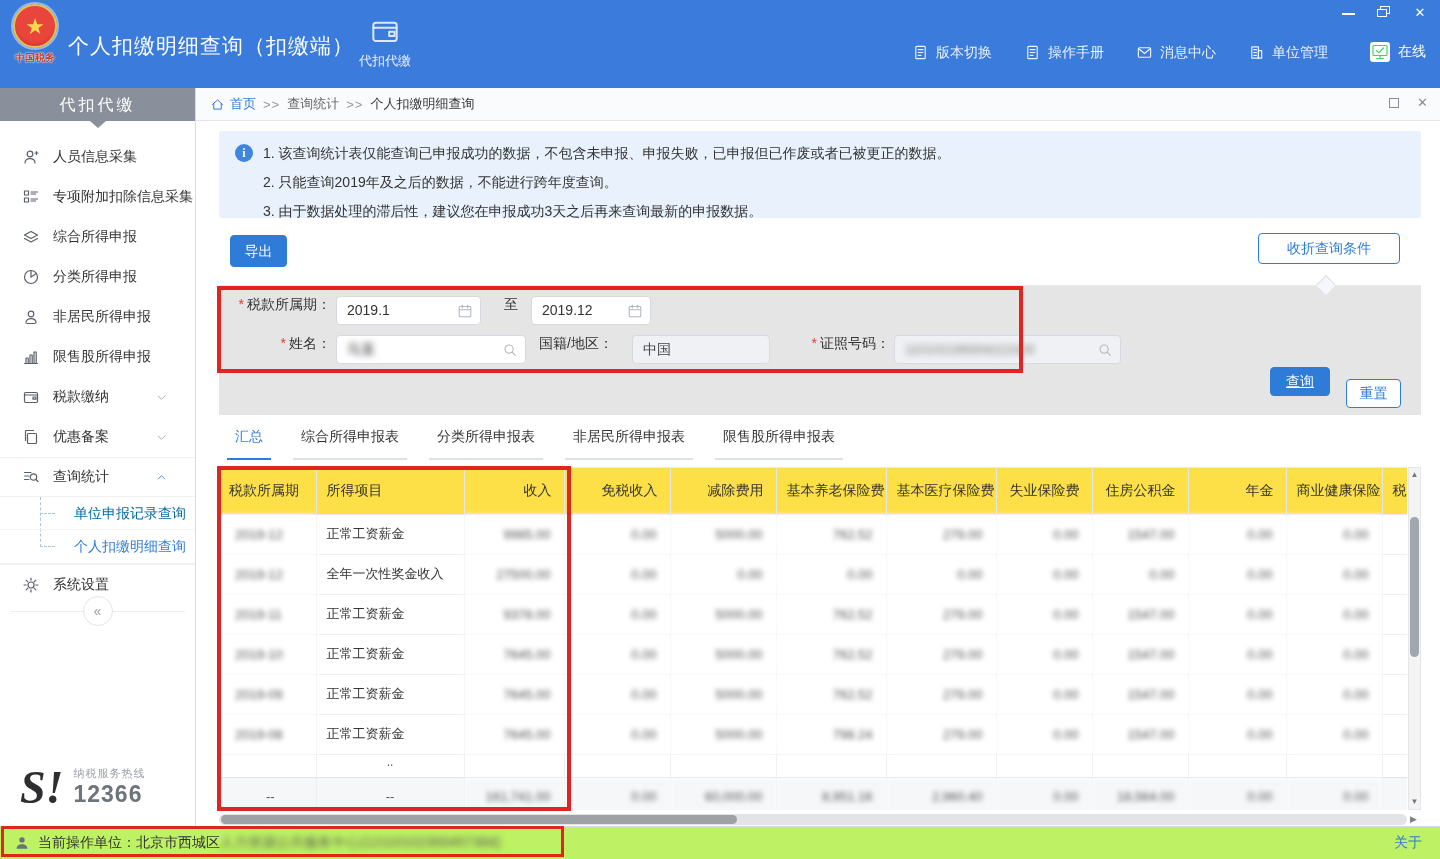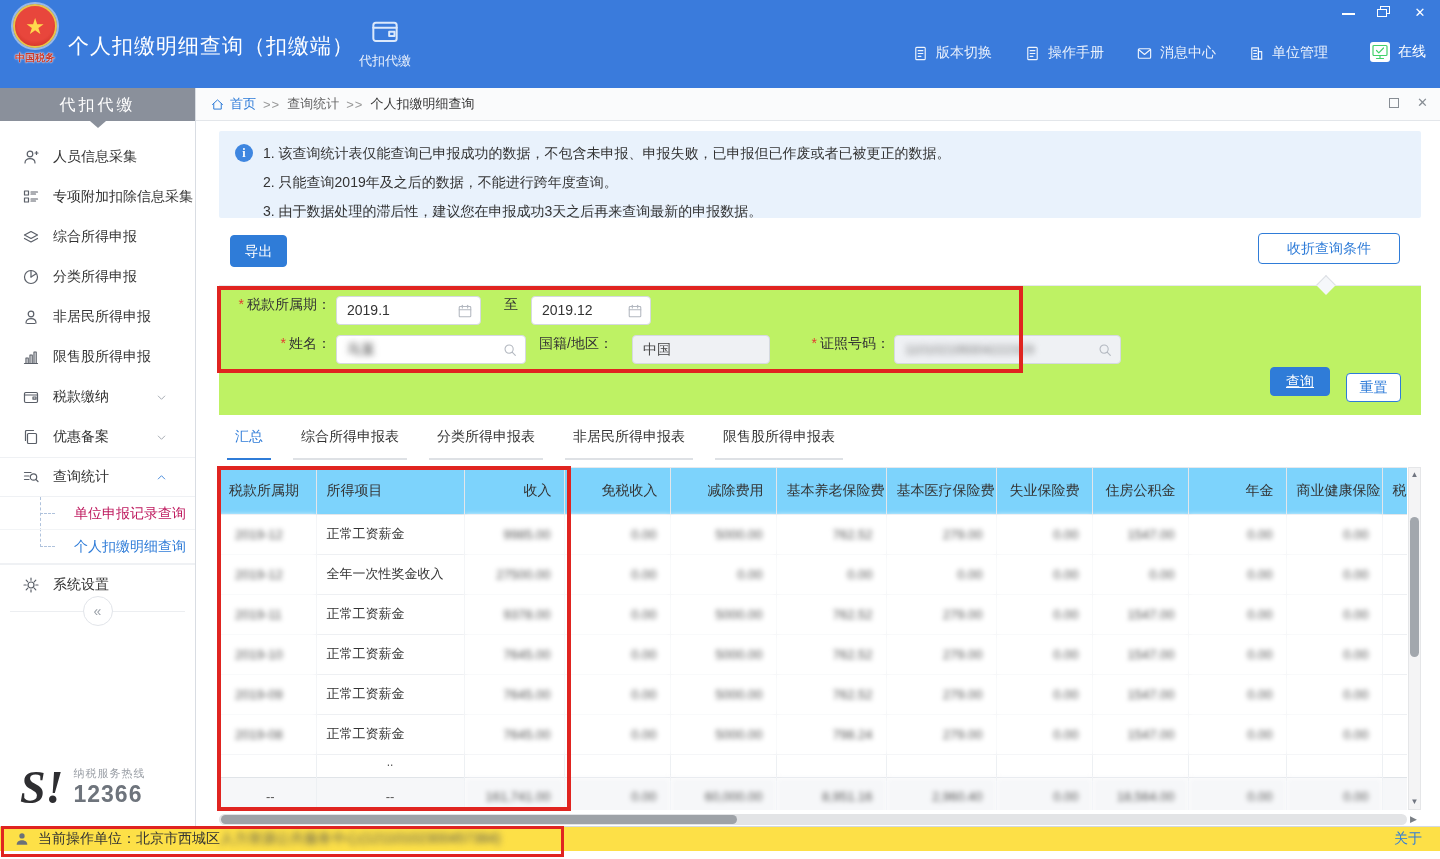--- a/index.html
+++ b/index.html
@@ -17,21 +17,21 @@
   .emblem-circle{width:44px;height:44px;margin:0 auto;border-radius:50%;
     background:radial-gradient(circle at 50% 42%, #E8463C 0 58%, #C3271D 100%);
     border:2px solid #E8C34A;box-shadow:0 0 0 2px rgba(230,235,245,.55);
     color:#FFD84D;font-size:22px;line-height:42px;}
   .emblem-caption{margin-top:3px;font-size:10px;font-weight:bold;color:#C8392B;text-shadow:0 0 2px #fff, 0 0 1px #fff;}
   .app-title{position:absolute;left:68px;top:32px;color:#fff;font-size:21px;letter-spacing:1px;}
   .top-tab{position:absolute;left:345px;top:16px;width:80px;text-align:center;color:#fff;}
   .top-tab .icn{width:30px;height:30px;color:#DCE9FB;}
   .top-tab-label{display:block;margin-top:6px;font-size:13px;color:#EAF1FC;}
   .top-menu{position:absolute;right:112px;top:44px;display:flex;gap:32px;}
-  .tm-item{display:flex;align-items:center;gap:7px;color:#EAF1FC;font-size:14px;cursor:pointer;}
+  .tm-item{display:flex;align-items:flex-start;gap:7px;color:#EAF1FC;font-size:14px;cursor:pointer;}
   .tm-item .icn{width:17px;height:17px;color:rgba(255,255,255,.92);}
   .online{position:absolute;right:14px;top:42px;display:flex;align-items:center;gap:8px;color:#fff;font-size:14px;}
   .online .icn{width:20px;height:20px;color:var(--online);background:#fff;border-radius:3px;padding:1px;}
   .win-controls{position:absolute;right:12px;top:6px;display:flex;gap:22px;color:#fff;}
   .wc{width:16px;height:14px;text-align:center;font-size:13px;line-height:14px;cursor:pointer;}
   .wc-min{border-bottom:2px solid #fff;height:9px;width:13px;}
   .wc-restore{position:relative;width:13px;height:11px;}
   .wc-restore b{position:absolute;right:0;top:0;width:10px;height:8px;border:1.5px solid #fff;}
   .wc-restore i{position:absolute;left:0;bottom:0;width:10px;height:8px;border:1.5px solid #fff;background:var(--header);}
 
@@ -42,21 +42,21 @@
   .side-menu{padding-top:16px;}
   .side-item{display:flex;align-items:center;height:40px;padding:0 14px 0 22px;font-size:14px;color:#333;cursor:pointer;}
   .side-item .icn{width:18px;height:18px;margin-right:13px;color:#5A5F68;flex:none;}
   .side-item .lbl{flex:1;white-space:nowrap;}
   .side-item .chev{width:13px;height:13px;color:#9AA0A8;}
   .side-item.expanded .chev{color:var(--primary);}
   .side-item.sep-top{border-top:1px solid #EFF1F4;}
   .side-item.expanded{border-bottom:1px solid #EFF1F4;}
   .side-sub{position:relative;border-bottom:1px solid #EFF1F4;}
   .side-sub:before{content:'';position:absolute;left:40px;top:0;bottom:16px;border-left:1px dashed #AFC2DC;}
-  .sub-item{position:relative;height:33px;line-height:33px;padding-left:74px;font-size:14px;color:#be185d;cursor:pointer;white-space:nowrap;}
+  .sub-item{position:relative;height:33px;line-height:33px;padding-left:74px;font-size:14px;color:#0369a1;cursor:pointer;white-space:nowrap;}
   .sub-item:first-child{border-bottom:1px solid #F2F4F6;}
   .sub-item:before{content:'';position:absolute;left:40px;top:16px;width:15px;border-top:1px dashed #AFC2DC;}
   .sub-item.active{color:var(--primary);}
   .collapse-row{position:absolute;left:0;top:508px;width:100%;height:30px;}
   .collapse-row:before{content:'';position:absolute;left:10px;right:10px;top:15px;border-top:1px solid #ECEEF1;}
   .collapse-btn{position:absolute;left:50%;top:0;margin-left:-15px;width:30px;height:30px;border-radius:50%;
     background:#fff;border:1px solid #E2E5EA;color:#9AA0A8;font-size:14px;text-align:center;line-height:28px;cursor:pointer;}
   .hotline{position:absolute;left:20px;bottom:18px;display:flex;align-items:flex-end;gap:10px;}
   .hotline-mark{font-family:"Liberation Serif","DejaVu Serif",serif;font-style:italic;font-weight:bold;font-size:46px;line-height:40px;color:#2E2E31;}
   .hotline-label{font-size:11px;color:#9A9FA6;letter-spacing:1px;}
@@ -77,62 +77,62 @@
   .notice{position:absolute;left:23px;top:10px;width:1202px;height:87px;background:#E9F2FC;border-radius:2px;}
   .notice-icon{position:absolute;left:16px;top:13px;width:18px;height:18px;border-radius:50%;background:#3E86E0;color:#fff;
     font-size:12px;font-weight:bold;text-align:center;line-height:18px;font-family:"Liberation Serif",serif;}
   .notice-lines{position:absolute;left:44px;top:8px;right:12px;}
   .notice-line{font-size:14px;color:#333;line-height:29px;white-space:nowrap;overflow:hidden;}
   .btn{display:inline-block;border-radius:4px;font-size:14px;text-align:center;cursor:pointer;}
   .btn-primary{background:var(--primary);color:#fff;border:1px solid var(--primary);}
   .btn-ghost{background:#fff;color:var(--primary);border:1px solid var(--primary);}
   .export-btn{position:absolute;left:34px;top:114px;width:57px;height:32px;line-height:30px;}
   .collapse-query-btn{position:absolute;left:1062px;top:112px;width:142px;height:31px;line-height:29px;}
-  .filter-strip{position:absolute;left:23px;top:164px;width:1202px;height:130px;background:#bef264;border-top:1px solid #E6E9ED;}
+  .filter-strip{position:absolute;left:23px;top:164px;width:1202px;height:130px;background:#e5e5e5;border-top:1px solid #E6E9ED;}
   .notch{position:absolute;left:1100px;top:-8px;width:14px;height:14px;background:#F5F7FA;transform:rotate(45deg);
     border-left:1px solid #DCDFE4;border-top:1px solid #DCDFE4;}
   .f-label{position:absolute;font-size:14px;color:#333;text-align:right;white-space:nowrap;}
   .f-label .req{color:#E23B30;margin-right:3px;}
   .input{position:absolute;height:29px;background:#fff;border:1px solid #D5D9E0;border-radius:4px;
     font-size:14px;color:#333;line-height:27px;padding:0 26px 0 10px;cursor:text;white-space:nowrap;overflow:hidden;}
   .input .icn{position:absolute;right:7px;top:6px;width:16px;height:16px;color:#B3B8C0;}
   .input.disabled{background:#EFF1F4;cursor:default;color:#444;}
   .blur{filter:blur(3px);}
   .cell-blur{filter:blur(2.6px);color:#555;}
   .row1{top:10px;} .row2{top:49px;}
   .query-btn{position:absolute;left:1051px;top:81px;width:60px;height:29px;line-height:27px;text-decoration:underline;}
-  .reset-btn{position:absolute;left:1127px;top:87px;width:55px;height:29px;line-height:27px;}
+  .reset-btn{position:absolute;left:1127px;top:93px;width:55px;height:29px;line-height:27px;}
 
   
   .tabs{position:absolute;left:31px;top:307px;height:32px;display:flex;}
   .tab{margin-right:22px;padding:0 8px 8px;font-size:14px;color:#333;border-bottom:2px solid #DEE1E5;cursor:pointer;white-space:nowrap;}
   .tab.active{color:var(--primary);border-bottom-color:var(--primary);}
 
   
   .table-wrap{position:absolute;left:23px;top:346px;width:1188px;height:343px;overflow:hidden;border-top:1px solid #E6E9ED;}
   table{border-collapse:collapse;table-layout:fixed;width:1188px;font-size:13px;color:#333;}
-  th{height:46px;background:#7dd3fc;font-weight:normal;font-size:14px;color:#333;
+  th{height:46px;background:#fde047;font-weight:normal;font-size:14px;color:#333;
      border-right:1px solid #E3E6EA;border-bottom:1px solid #E3E6EA;padding:0 10px;text-align:left;white-space:nowrap;overflow:hidden;}
   th.num{text-align:right;padding-right:12px;}
   td{height:40px;border-right:1px solid #EDF0F3;border-bottom:1px solid #EEF0F3;padding:0 10px;white-space:nowrap;overflow:hidden;background:#fff;}
   td:first-child{padding-left:16px;}
   td.num{text-align:right;padding-right:13px;}
   tr.partial td{height:18px;border-bottom:none;}
   tr.partial td.hint{text-align:center;color:#555;font-size:12px;vertical-align:bottom;padding-bottom:8px;}
   tr.sumrow td{background:#F6F7F9;border-top:1px solid #E0E4E8;height:39px;}
   tr.sumrow td.dash{text-align:center;color:#555;}
   .vscroll{position:absolute;left:1212px;top:346px;width:13px;height:343px;background:#F4F4F5;border:1px solid #E5E6E8;}
   .vs-arrow{position:absolute;left:0;width:11px;height:14px;font-size:8px;color:#707580;text-align:center;line-height:14px;cursor:pointer;}
   .vs-thumb{position:absolute;left:1px;top:49px;width:9px;height:140px;background:#A2A7AD;border-radius:5px;cursor:pointer;}
   .hscroll{position:absolute;left:23px;top:693px;width:1188px;height:11px;background:#E3E4E6;border-radius:6px;}
   .hs-thumb{position:absolute;left:2px;top:1px;width:516px;height:9px;background:#9EA2A7;border-radius:5px;cursor:pointer;}
   .hs-arrow{position:absolute;right:-10px;top:0;font-size:9px;color:#7A7F85;line-height:11px;cursor:pointer;}
 
   
-  .statusbar{position:absolute;left:0;top:826px;width:1440px;height:25px;background:#fde047;border-top:1px solid #D3D9DF;
+  .statusbar{position:absolute;left:0;top:826px;width:1440px;height:33px;background:#bef264;border-top:1px solid #D3D9DF;
     display:flex;align-items:center;padding:0 14px;font-size:14px;color:#333;}
   .statusbar .icn{width:16px;height:16px;margin-right:8px;color:#6B7178;}
   .about-link{position:absolute;right:18px;color:var(--primary);cursor:pointer;}
 
   
   .anno{position:absolute;border:4px solid var(--annotation);pointer-events:none;}
   .anno-filter{left:217px;top:286px;width:806px;height:87px;}
   .anno-table{left:217px;top:466px;width:354px;height:345px;}
   .anno-status{left:1px;top:826px;width:563px;height:31px;border-width:3px;}
 </style>

